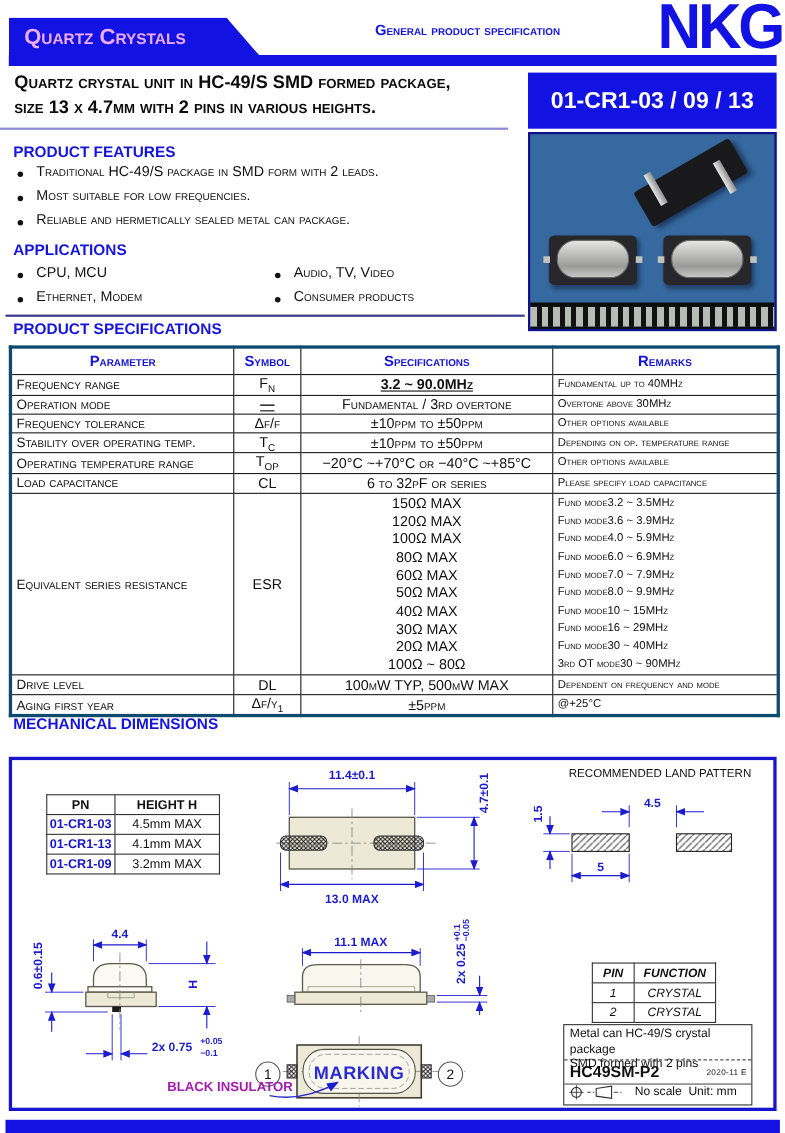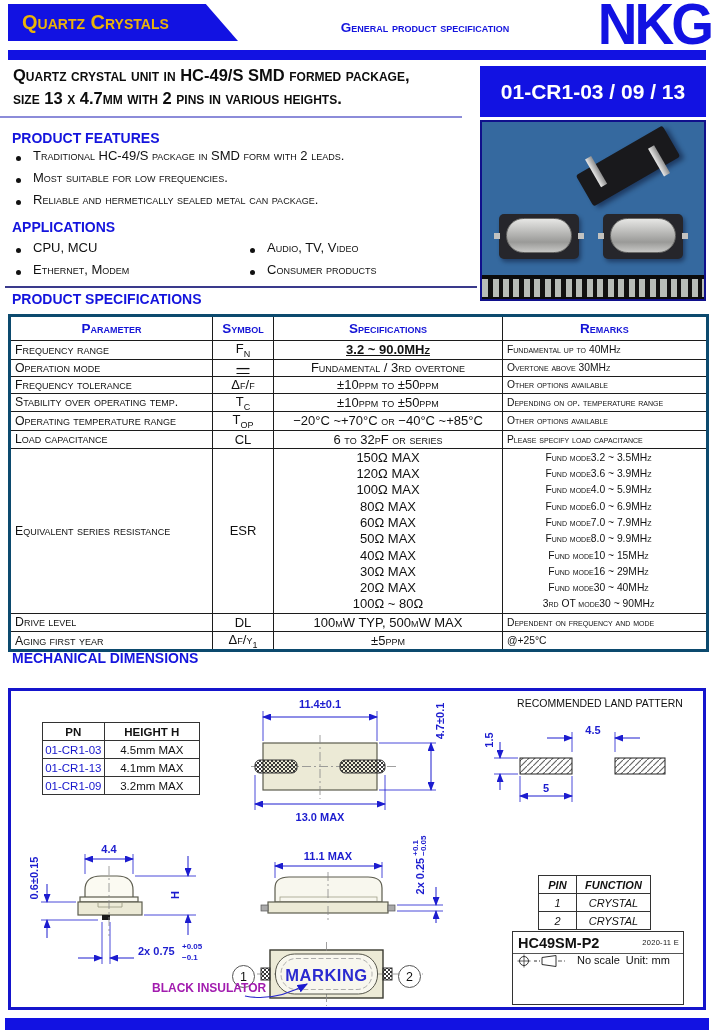--- a/index.html
+++ b/index.html
@@ -3,23 +3,23 @@
 <meta charset="utf-8">
 <style>
   * { margin:0; padding:0; box-sizing:border-box; }
   html,body { background:#ffffff; }
   body { font-family:"Liberation Sans", sans-serif; color:#111; }
   .page { position:relative; width:714px; height:1030px; background:#fff; overflow:hidden; }
   .abs { position:absolute; }
   .sc { font-variant:small-caps; }
 
   
-  .banner { left:8px; top:4px; width:230px; height:37px; background:#1212e2;
+  .banner { left:8px; top:16px; width:230px; height:37px; background:#1212e2;
             clip-path:polygon(0 0,86% 0,100% 100%,0 100%);
-            color:#eab308; font-size:20px; font-weight:bold; line-height:37px; padding-left:14px; }
+            color:#f0abfc; font-size:20px; font-weight:bold; line-height:37px; padding-left:14px; }
   .subtitle { left:255px; top:20px; width:340px; text-align:center;
               color:#1414dd; font-size:13.5px; font-weight:bold; }
   .logo { left:593px; top:-6px; width:118px; height:60px; color:#1212e2;
           font-size:55px; font-weight:bold; letter-spacing:-3px; line-height:60px; text-align:right;
           transform:scaleY(1.05); }
   .bluebar { left:8px; top:50px; width:698px; height:10px; background:#1212e2; }
 
   
   .doc-title { left:13px; width:462px; font-size:16.5px; font-weight:bold; color:#0d0d0d; }
   .lav-line { left:0; top:116px; width:462px; border-top:2px solid #8c8cd9; }
@@ -54,28 +54,28 @@
   .spec-table th { color:#1414d6; font-size:13.5px; font-weight:bold; height:25px; font-variant:small-caps; }
   .param { font-size:12.3px; padding-left:4px; font-variant:small-caps; }
   .sym  { font-size:13px; text-align:center; font-variant:small-caps; }
   .sym sub { font-size:9px; }
   .val  { font-size:13px; text-align:center; font-variant:small-caps; }
   .rem  { font-size:10.3px; padding-left:4px; font-variant:small-caps; }
   .r17 { height:17px; } .r18 { height:18px; }
   .bold { font-weight:bold;text-decoration:underline; }
   .esr-cell { vertical-align:top; padding-top:1px; }
   .esr-l { height:16.3px; line-height:16.3px; }
-  .esr-r { height:16.3px; line-height:16.3px; display:flex; justify-content:center; padding:0 16px 0 4px; }
+  .esr-r { height:16.3px; line-height:16.3px; display:flex; justify-content:flex-start; padding:0 16px 0 4px; }
 
   
   .mech-box { left:8px; top:688px; width:698px; height:322px; border:3px solid #1515cc; }
   .mini-table { border-collapse:collapse; font-size:11.5px; }
   .mini-table th, .mini-table td { border:1px solid #333; text-align:center; height:18px; }
   .mini-table th { font-weight:bold; }
-  .pn-val { color:#1515cc; font-weight:normal; }
+  .pn-val { color:#1515cc; font-weight:bold; }
   .land-title { left:505px; top:697px; width:190px; text-align:center; font-size:10.5px; color:#111; }
   .dim-blue { color:#1c1ccf; font-weight:bold; }
   .rot-label { transform:rotate(-90deg); display:flex; align-items:center; justify-content:center;
                font-size:11px; white-space:nowrap; }
   .tol-stack { display:inline-flex; flex-direction:column; font-size:8px; line-height:8px; margin-left:2px; font-weight:bold; }
   .insulator { left:152px; top:981px; font-size:12px; font-weight:bold; color:#a21caf; }
   .pin-circle { width:23px; height:23px; border:1.3px solid #555; border-radius:50%; background:#fff;
                 display:flex; align-items:center; justify-content:center; font-size:12.5px; }
 
   
@@ -471,20 +471,24 @@
           <td>CRYSTAL</td>
         </tr>
     <tr>
           <td style="height:16px;">2</td>
           <td>CRYSTAL</td>
         </tr>
   </tbody>
     </table>
 
   <div class="abs tblock">
+    <div class="tb-desc">
+      <div>Metal can HC-49/S crystal package</div>
+      <div>SMD formed with 2 pins</div>
+    </div>
     <div class="tb-mid">
       <span class="tb-part">HC49SM-P2</span>
       <span class="tb-date">
         <span>2020-11</span>
         <span>E</span>
       </span>
     </div>
     <div class="tb-bot">
       <svg width="54" height="14" viewBox="0 0 54 14">
         <circle cx="7" cy="7" r="4.5" fill="none" stroke="#333" stroke-width="1"></circle>

